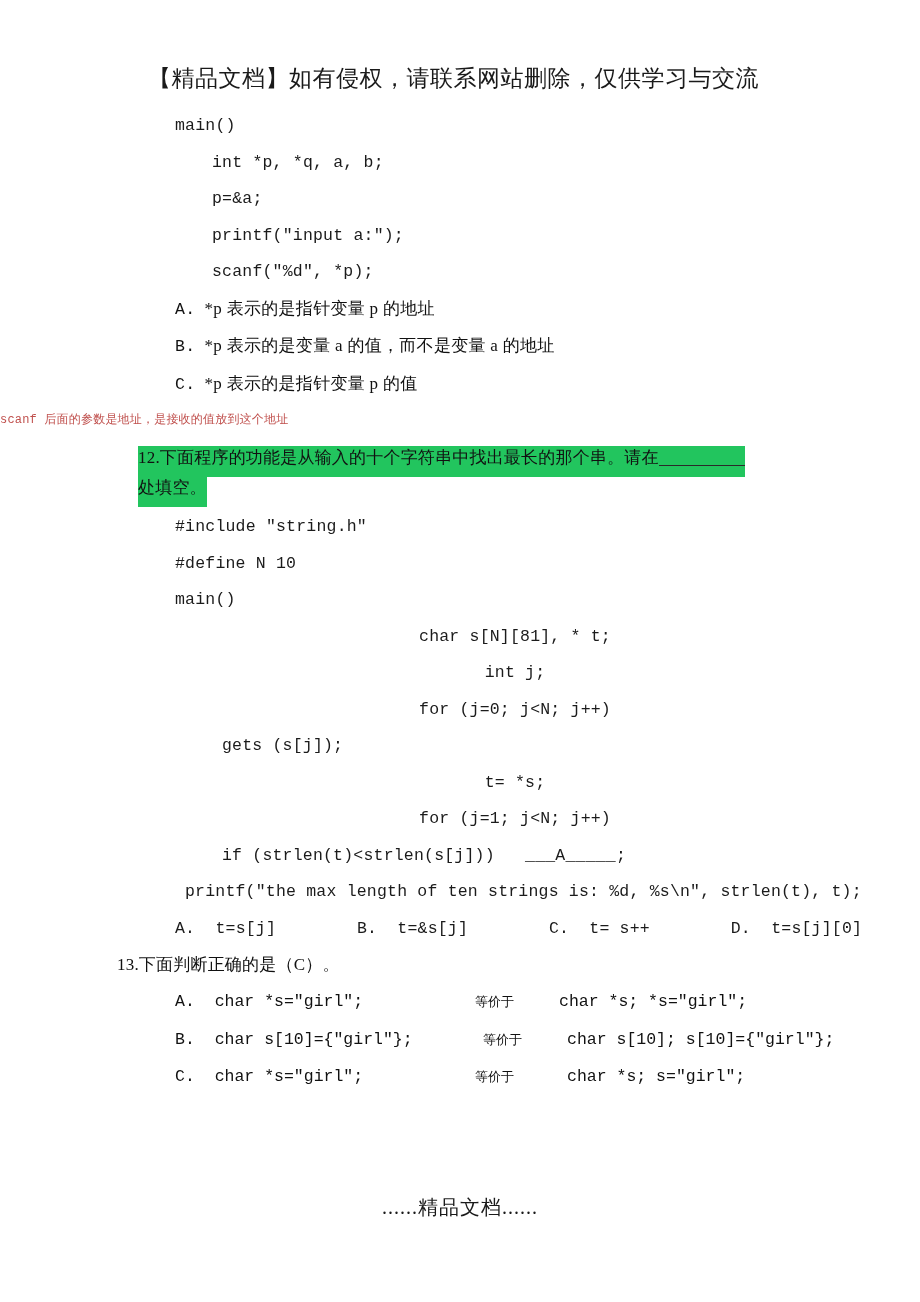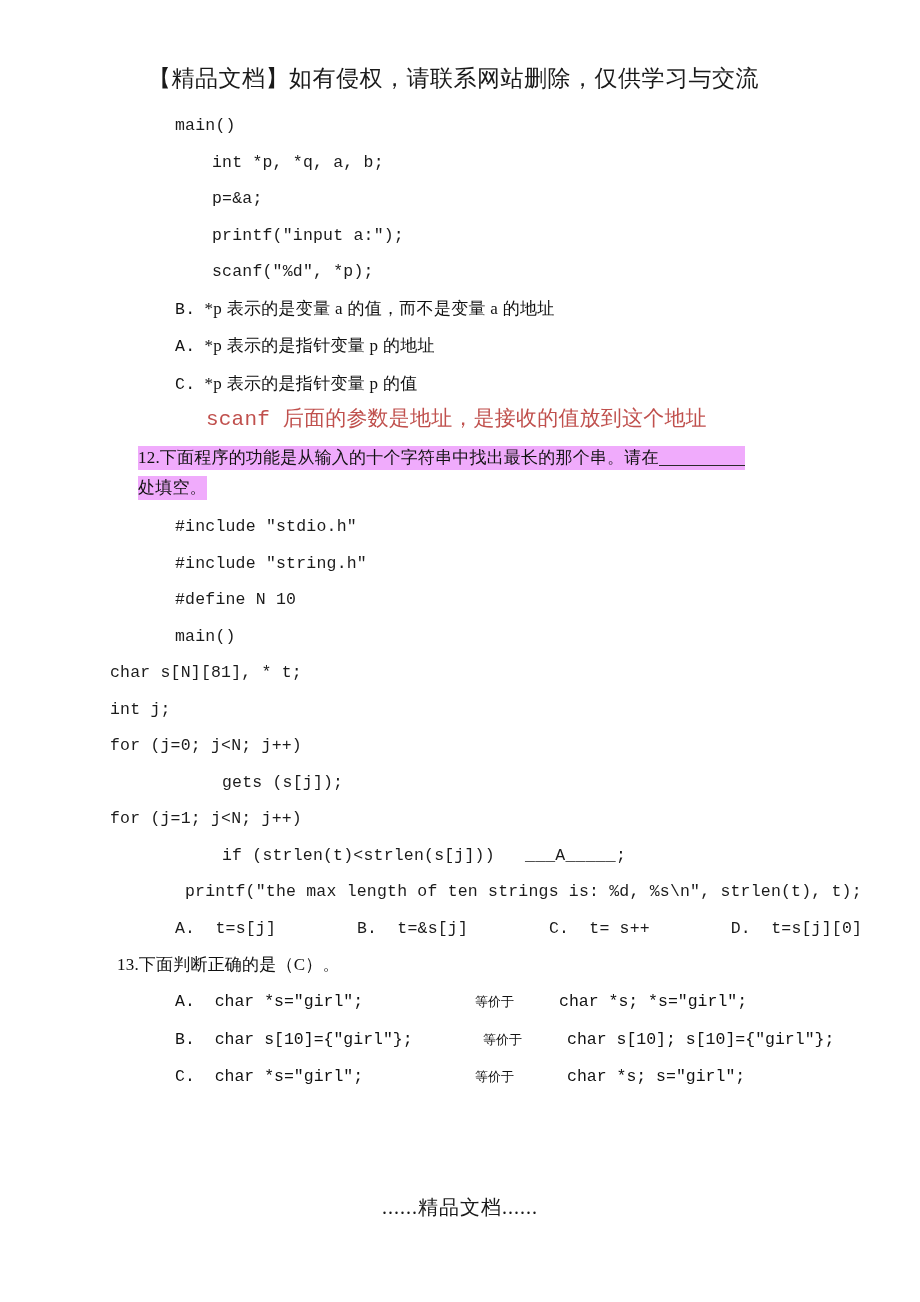--- a/index.html
+++ b/index.html
@@ -47,65 +47,63 @@
   .code-line {
     font-family: "Liberation Mono", "DejaVu Sans Mono", monospace;
     font-size: 16.5px;
     line-height: 36.5px;
     color: #1b1b1b;
     white-space: pre;
     letter-spacing: 0.2px;
   }
   .ind0 { padding-left: 175px; }
   .ind1 { padding-left: 212px; }
-  .ind2 { padding-left: 110px; }
+  .ind2 { padding-left: 110px; text-align: center; }
   .ind3 { padding-left: 222px; }
   .ind4 { padding-left: 185px; }
 
   
   .opt-row {
     font-size: 17px;
     line-height: 36.5px;
     color: #111111;
     white-space: pre;
     padding-left: 175px;
     letter-spacing: 0.3px;
   }
   .opt-row .lbl {
     font-family: "Liberation Mono", "DejaVu Sans Mono", monospace;
     font-size: 16.5px;
   }
 
   
   .annotation {
     font-family: "Liberation Mono", "DejaVu Sans Mono", monospace;
-    font-size: 21px;
+    font-size: 12px;
     line-height: 34px;
     color: #c0504d;
-    padding-left: 180px;
-    white-space: pre;
-    letter-spacing: 0.2px;
-    margin-left: 26px;
+    white-space: pre;
+    letter-spacing: 0.2px;
   }
 
   
   .q-block {
     padding-left: 138px;
     padding-top: 6px;
   }
   .q-line {
     font-size: 17px;
     line-height: 30px;
     color: #111111;
     white-space: pre;
     letter-spacing: 0.2px;
   }
   .hl {
-    background: #f0abfc;
-    padding: 2px 0 3px 0;
+    background: #22c55e;
+    padding: 2px 0 10px 0;
     box-decoration-break: clone;
     -webkit-box-decoration-break: clone;
   }
   .blank-ul {
     display: inline-block;
     width: 86px;
     border-bottom: 1.5px solid #2a2a2a;
     vertical-align: -3px;
   }
 
@@ -161,41 +159,41 @@
 
     <div>
       <div class="code-line ind0">main()</div>
       <div class="code-line ind1">int *p, *q, a, b;</div>
       <div class="code-line ind1">p=&amp;a;</div>
       <div class="code-line ind1">printf(″input a:″);</div>
       <div class="code-line ind1">scanf(″%d″, *p);</div>
     </div>
 
     <div>
+      <div class="opt-row"><span class="lbl">A.</span><span>  </span><span>*p 表示的是指针变量 p 的地址</span></div>
       <div class="opt-row"><span class="lbl">B.</span><span>  </span><span>*p 表示的是变量 a 的值，而不是变量 a 的地址</span></div>
-      <div class="opt-row"><span class="lbl">A.</span><span>  </span><span>*p 表示的是指针变量 p 的地址</span></div>
       <div class="opt-row"><span class="lbl">C.</span><span>  </span><span>*p 表示的是指针变量 p 的值</span></div>
     </div>
 
     <div class="annotation">scanf 后面的参数是地址，是接收的值放到这个地址</div>
 
     <div class="q-block">
       <div class="q-line"><span class="hl"><span>12.</span><span>下面程序的功能是从输入的十个字符串中找出最长的那个串。请在</span><span class="blank-ul"></span></span></div>
       <div class="q-line"><span class="hl">处填空。</span></div>
     </div>
 
     <div style="margin-top:6px;">
-      <div class="code-line ind0">#include ″stdio.h″</div>
       <div class="code-line ind0">#include ″string.h″</div>
       <div class="code-line ind0">#define N 10</div>
       <div class="code-line ind0">main()</div>
       <div class="code-line ind2">char s[N][81], * t;</div>
       <div class="code-line ind2">int j;</div>
       <div class="code-line ind2">for (j=0; j&lt;N; j++)</div>
       <div class="code-line ind3">gets (s[j]);</div>
+      <div class="code-line ind2">t= *s;</div>
       <div class="code-line ind2">for (j=1; j&lt;N; j++)</div>
       <div class="code-line ind3">if (strlen(t)&lt;strlen(s[j]))   ___A_____;</div>
       <div class="code-line ind4">printf(″the max length of ten strings is: %d, %s\n″, strlen(t), t);</div>
     </div>
 
     <div class="code-line ind0"><span>A.</span><span>  </span><span>t=s[j]</span><span>        </span><span>B.</span><span>  </span><span>t=&amp;s[j]</span><span>        </span><span>C.</span><span>  </span><span>t= s++</span><span>        </span><span>D.</span><span>  </span><span>t=s[j][0]</span></div>
 
     <div class="q-plain"><span>13.</span><span>下面判断正确的是（C）。</span></div>
 
     <div>

